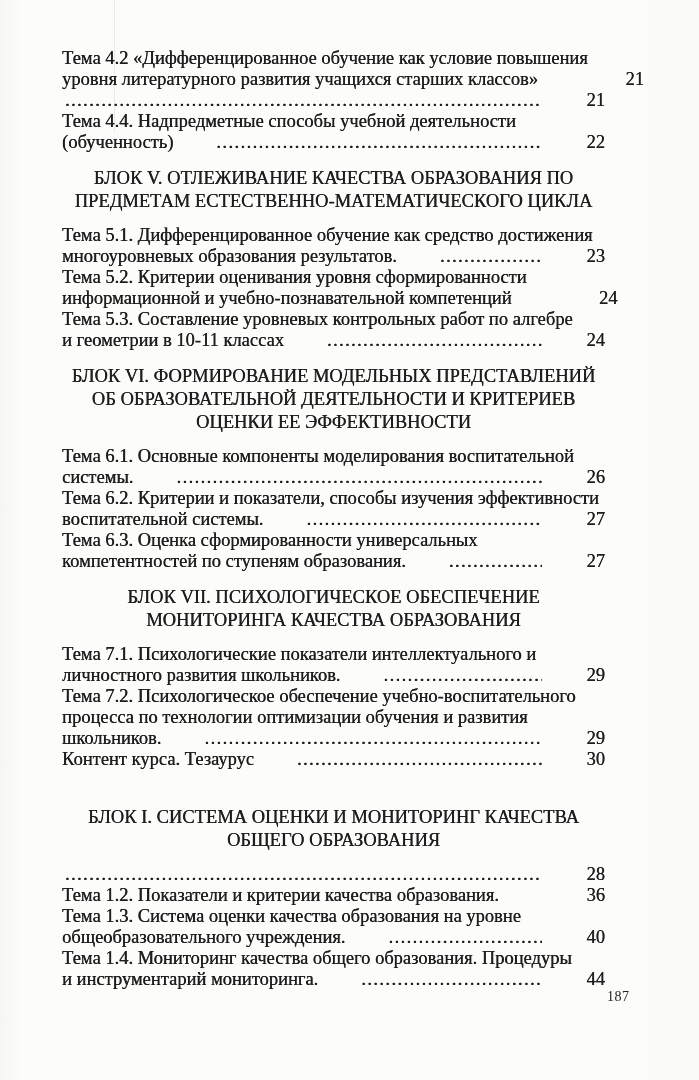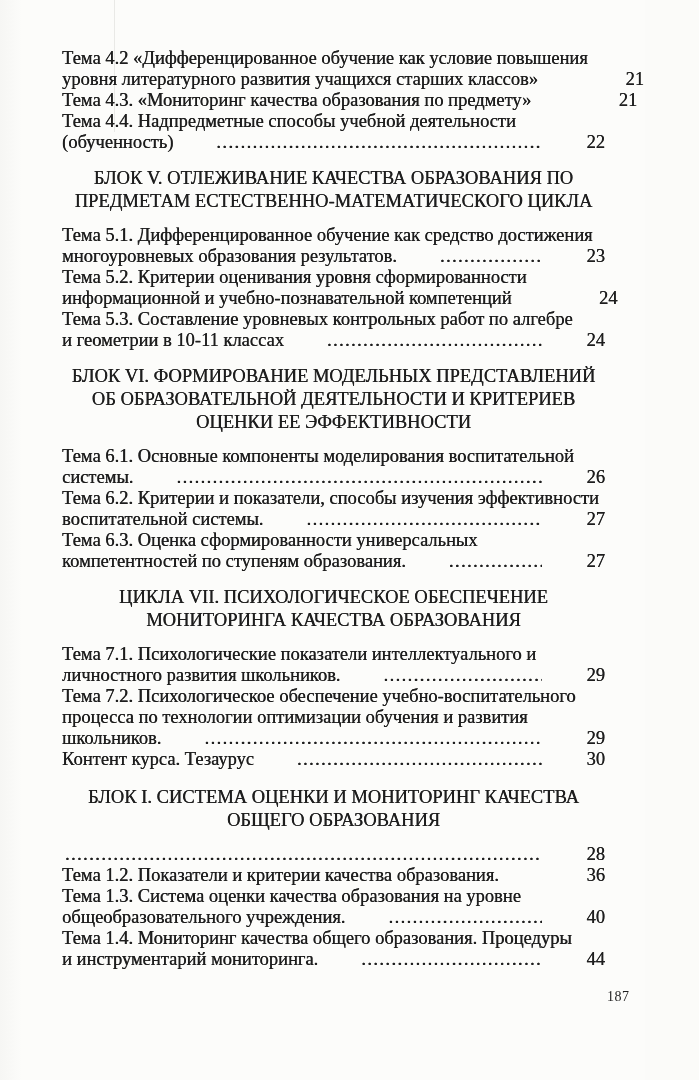--- a/index.html
+++ b/index.html
@@ -25,21 +25,21 @@
   .toc {
     position: absolute;
     left: 62px; top: 48px;
     width: 543px;
   }
   .heading {
     text-align: center;
     line-height: 23px;
     margin: 14px 0 12px 0;
   }
-  .sec4 .heading { margin-top: 16px; }
+  .sec4 .heading { margin-top: 36px; }
   .hline { white-space: nowrap; }
   .eline { line-height: 21px; white-space: nowrap; }
   .row { display: flex; align-items: baseline; gap: 40px; }
   .etext { flex: 0 0 auto; }
   .dots {
     flex: 1 1 auto;
     overflow: hidden;
     white-space: nowrap;
     margin: 0 2px 0 3px;
     letter-spacing: 1.4px;
@@ -66,21 +66,20 @@
         <div class="entry">
           <div class="eline">Тема 4.2 «Дифференцированное обучение как условие повышения</div>
           <div class="eline row">
             <span class="etext">уровня литературного развития учащихся старших классов»</span>
             <span class="dots"></span>
             <span class="pnum">21</span>
           </div>
         </div>
         <div class="entry">
           <div class="eline row">
-            <span class="etext">Тема 4.3. «Мониторинг качества образования по предмету»</span>
             <span class="dots"></span>
             <span class="pnum">21</span>
           </div>
         </div>
         <div class="entry">
           <div class="eline">Тема 4.4. Надпредметные способы учебной деятельности</div>
           <div class="eline row">
             <span class="etext">(обученность)</span>
             <span class="dots"></span>
             <span class="pnum">22</span>
@@ -143,21 +142,21 @@
           <div class="eline">Тема 6.3. Оценка сформированности универсальных</div>
           <div class="eline row">
             <span class="etext">компетентностей по ступеням образования.</span>
             <span class="dots"></span>
             <span class="pnum">27</span>
           </div>
         </div>
       </section>
       <section class="section sec3">
         <div class="heading">
-          <div class="hline">ЦИКЛА VII. ПСИХОЛОГИЧЕСКОЕ ОБЕСПЕЧЕНИЕ</div>
+          <div class="hline">БЛОК VII. ПСИХОЛОГИЧЕСКОЕ ОБЕСПЕЧЕНИЕ</div>
           <div class="hline">МОНИТОРИНГА КАЧЕСТВА ОБРАЗОВАНИЯ</div>
         </div>
         <div class="entry">
           <div class="eline">Тема 7.1. Психологические показатели интеллектуального и</div>
           <div class="eline row">
             <span class="etext">личностного развития школьников.</span>
             <span class="dots"></span>
             <span class="pnum">29</span>
           </div>
         </div>

